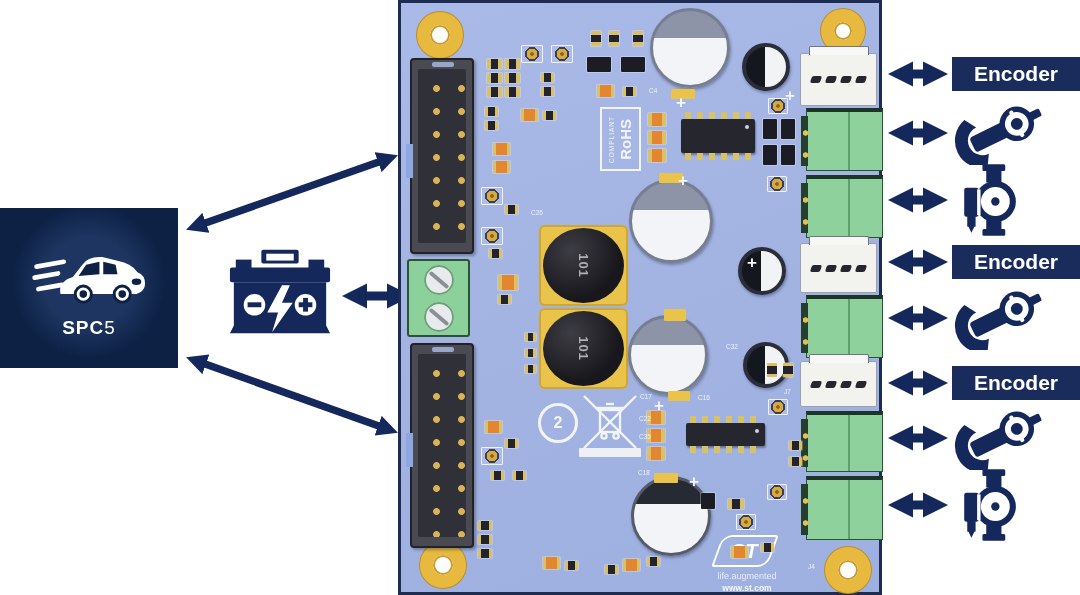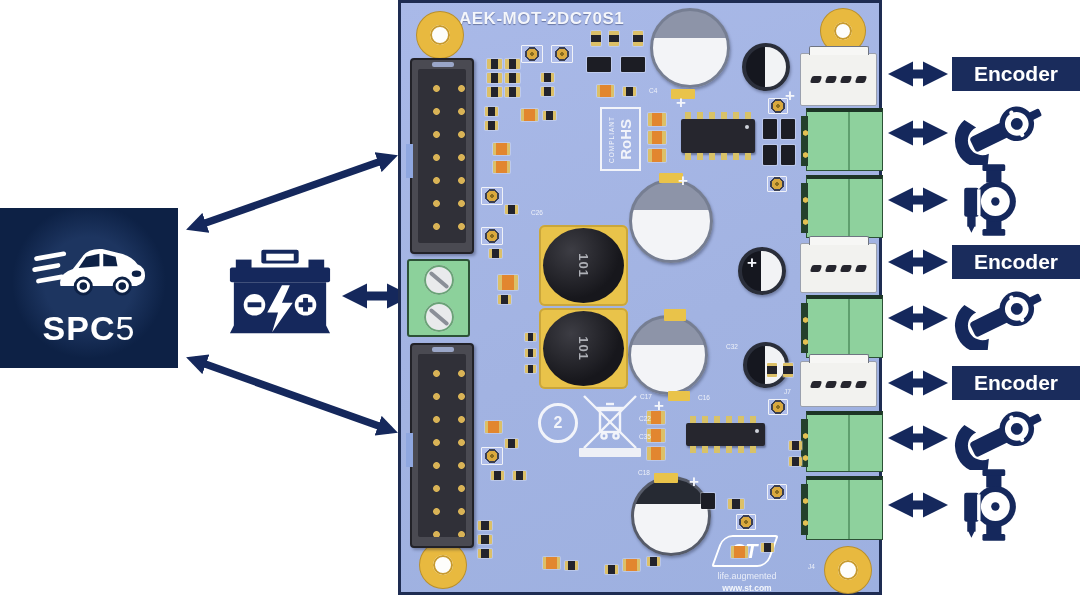--- a/index.html
+++ b/index.html
@@ -4,21 +4,21 @@
 <style>
   * { margin:0; padding:0; box-sizing:border-box; }
   body { background:#fff; font-family:"Liberation Sans", sans-serif; }
   .canvas { position:relative; width:1080px; height:595px; background:#ffffff; overflow:hidden; }
 
   
   .spc5 { position:absolute; left:0; top:208px; width:178px; height:160px;
           background:radial-gradient(circle at 50% 46%, #1d3560 0 36%, #0d2145 62%);
           display:flex; flex-direction:column; align-items:center; justify-content:center; }
   .spc5 svg { width:122px; height:76px; margin-top:2px; }
-  .spc5-label { color:#fff; font-size:34px; letter-spacing:1px; margin-top:2px; }
+  .spc5-label { color:#fff; font-size:19px; letter-spacing:1px; margin-top:2px; }
   .spc5-label .b { font-weight:bold; }
   .spc5-label .l { font-weight:normal; }
 
   
   .battery { position:absolute; left:226px; top:244px; width:108px; height:96px; }
 
   
   .arrows { position:absolute; left:0; top:0; width:1080px; height:595px; pointer-events:none; }
   .arrows line { stroke:#15285c; }
 
@@ -207,21 +207,20 @@
     <line x1="898" y1="133" x2="938" y2="133" stroke-width="9" marker-start="url(#ah)" marker-end="url(#ah)"></line>
     <line x1="898" y1="200" x2="938" y2="200" stroke-width="9" marker-start="url(#ah)" marker-end="url(#ah)"></line>
     <line x1="898" y1="262" x2="938" y2="262" stroke-width="9" marker-start="url(#ah)" marker-end="url(#ah)"></line>
     <line x1="898" y1="318" x2="938" y2="318" stroke-width="9" marker-start="url(#ah)" marker-end="url(#ah)"></line>
     <line x1="898" y1="383" x2="938" y2="383" stroke-width="9" marker-start="url(#ah)" marker-end="url(#ah)"></line>
     <line x1="898" y1="438" x2="938" y2="438" stroke-width="9" marker-start="url(#ah)" marker-end="url(#ah)"></line>
     <line x1="898" y1="505" x2="938" y2="505" stroke-width="9" marker-start="url(#ah)" marker-end="url(#ah)"></line>
   </svg>
 
   <div class="pcb" id="pcb">
-    <div class="pcb-title">AEK-MOT-2DC70S1</div>
     <div class="hole tl"></div>
     <div class="hole tr"></div>
     <div class="hole bl"></div>
     <div class="hole br"></div>
 
     <div class="idc top">
         <div class="inner"></div>
       </div>
     <div class="screw-term">
       <div class="screw"></div>

